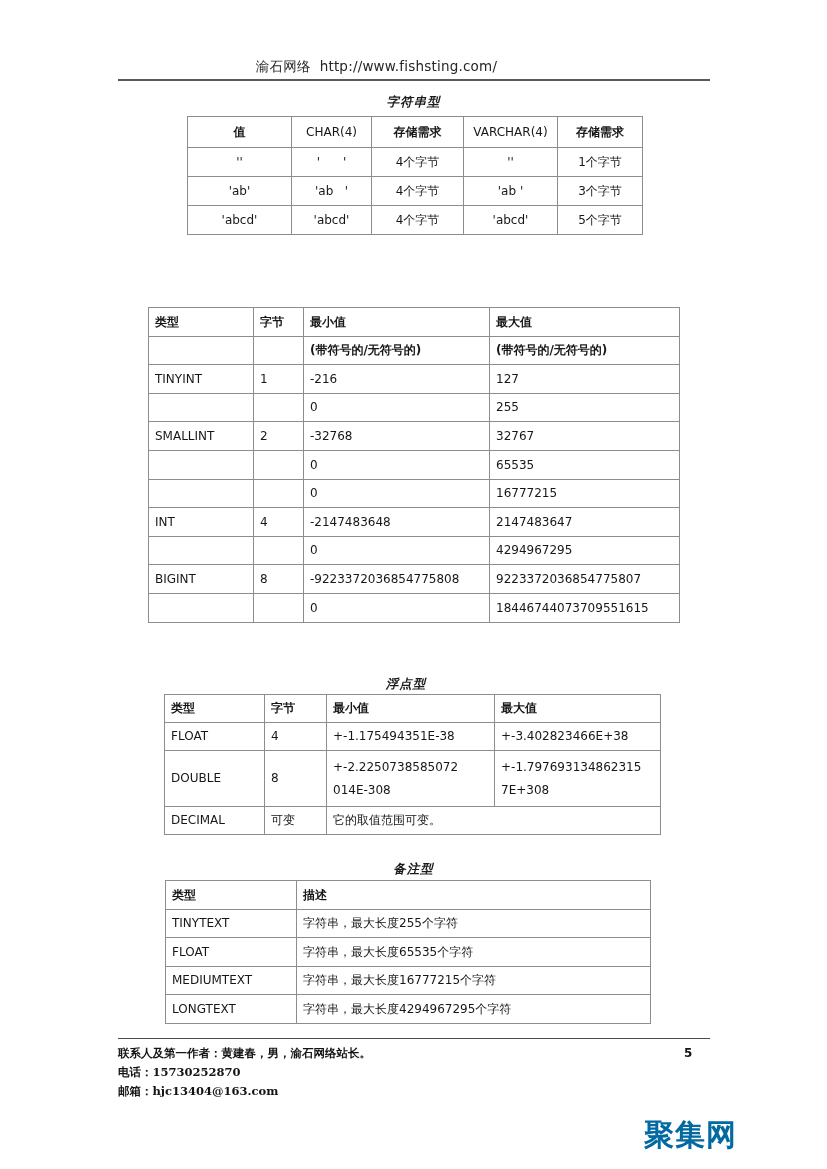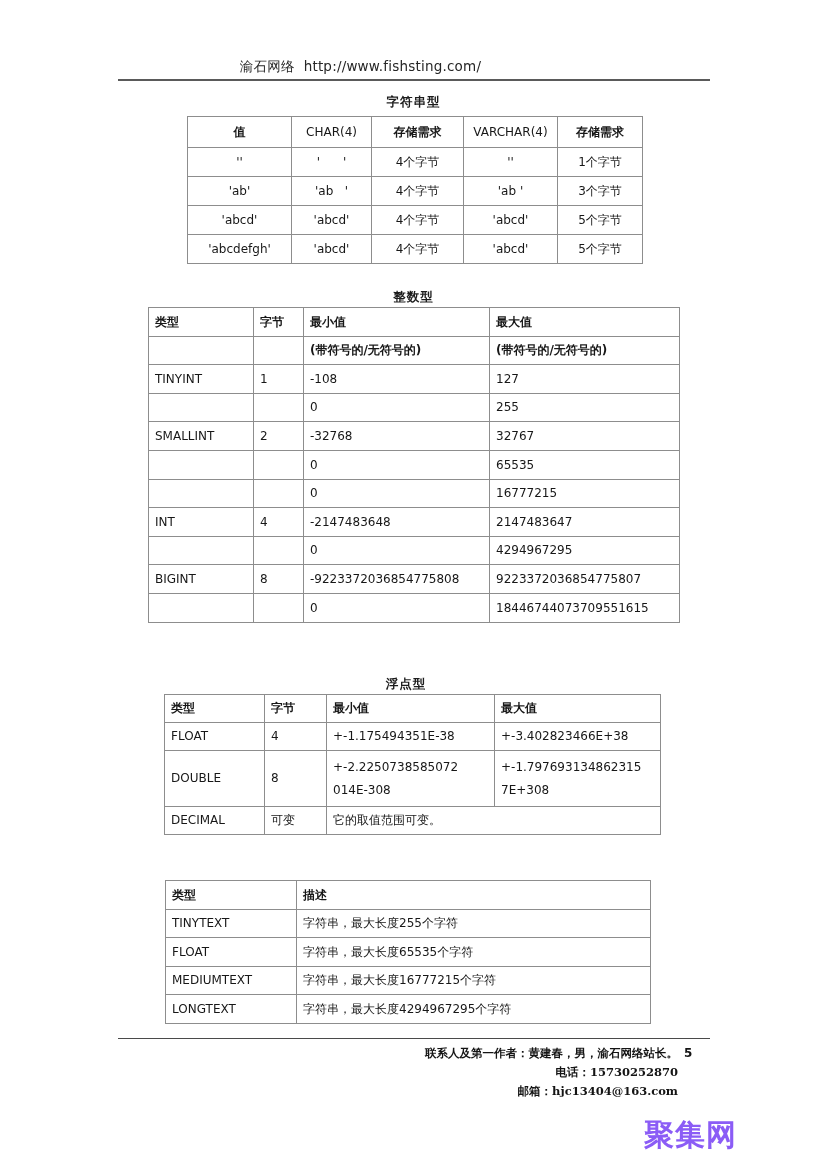--- a/index.html
+++ b/index.html
@@ -17,21 +17,21 @@
   .page {
     position: relative;
     width: 827px;
     height: 1169px;
   }
 
   
   .page-header {
     position: absolute;
     top: 56px;
-    left: 0;
+    left: 16px;
     width: 721px;
     text-align: center;
   }
   .header-text {
     font-size: 13.5px;
     color: #262626;
     letter-spacing: 0.2px;
     white-space: pre;
     display: inline-block;
   }
@@ -45,20 +45,21 @@
   }
 
   
   .section-title {
     position: absolute;
     font-size: 12.5px;
     font-weight: bold;
     color: #1c1c1c;
     letter-spacing: 1px;
     text-align: center;
+    font-style: italic;
   }
 
   
   table.doc-table {
     position: absolute;
     border-collapse: collapse;
     table-layout: fixed;
     background: #fff;
   }
   table.doc-table td {
@@ -97,21 +98,20 @@
     left: 118px;
     width: 592px;
     height: 0;
     border-top: 1.4px solid #4a4a4a;
   }
   .footer-block {
     position: absolute;
     top: 1044px;
     left: 118px;
     width: 560px;
-    text-align: right;
   }
   .footer-line {
     font-size: 11.5px;
     font-weight: bold;
     color: #141414;
     line-height: 1.65;
     white-space: pre;
   }
   .footer-line .val {
     font-family: "DejaVu Serif", "Liberation Serif", serif;
@@ -178,31 +178,23 @@
         <td>'ab '</td>
         <td>3个字节</td>
       </tr>
       <tr>
         <td>'abcd'</td>
         <td class="mono-pad">'abcd'</td>
         <td>4个字节</td>
         <td>'abcd'</td>
         <td>5个字节</td>
       </tr>
-      <tr>
-        <td>'abcdefgh'</td>
-        <td class="mono-pad">'abcd'</td>
-        <td>4个字节</td>
-        <td>'abcd'</td>
-        <td>5个字节</td>
-      </tr>
     </tbody>
   </table>
 
-  <div class="section-title" style="top:289px; left:0; width:827px;">整数型</div>
 
   <table class="doc-table" id="table-integer" style="top:307px; left:148px; width:531px;">
     <colgroup>
       <col style="width:105px">
         <col style="width:50px">
         <col style="width:186px">
         <col style="width:190px">
     </colgroup>
     <tbody>
       <tr>
@@ -214,21 +206,21 @@
       <tr>
         <td></td>
         <td></td>
         <td class="hd cjk">(带符号的/无符号的)</td>
         <td class="hd cjk">(带符号的/无符号的)</td>
       </tr>
 
       <tr>
         <td>TINYINT</td>
         <td>1</td>
-        <td>-108</td>
+        <td>-216</td>
         <td>127</td>
       </tr>
       <tr>
         <td></td>
         <td></td>
         <td>0</td>
         <td>255</td>
       </tr>
       <tr>
         <td>SMALLINT</td>
@@ -310,20 +302,21 @@
         </td>
       </tr>
       <tr>
         <td>DECIMAL</td>
         <td class="cjk">可变</td>
         <td class="cjk" colspan="2">它的取值范围可变。</td>
       </tr>
     </tbody>
   </table>
 
+  <div class="section-title" style="top:861px; left:0; width:827px;">备注型</div>
 
   <table class="doc-table" id="table-remark" style="top:880px; left:165px; width:485px;">
     <colgroup>
       <col style="width:131px">
         <col style="width:354px">
     </colgroup>
     <tbody>
       <tr>
         <td class="hd cjk">类型</td>
         <td class="hd cjk">描述</td>
@@ -350,15 +343,15 @@
   <div class="footer-rule"></div>
 
   <div class="footer-block">
     <div class="footer-line"><span>联系人及第一作者：</span><span>黄建春，男，渝石网络站长。</span></div>
     <div class="footer-line"><span>电话：</span><span class="val">15730252870</span></div>
     <div class="footer-line"><span>邮箱：</span><span class="val">hjc13404@163.com</span></div>
   </div>
 
   <div class="page-number">5</div>
 
-  <div class="watermark" style="color: #8b5cf6;">聚集网</div>
+  <div class="watermark" style="color: #0369a1;">聚集网</div>
 
 </div>
 
 </body></html>

